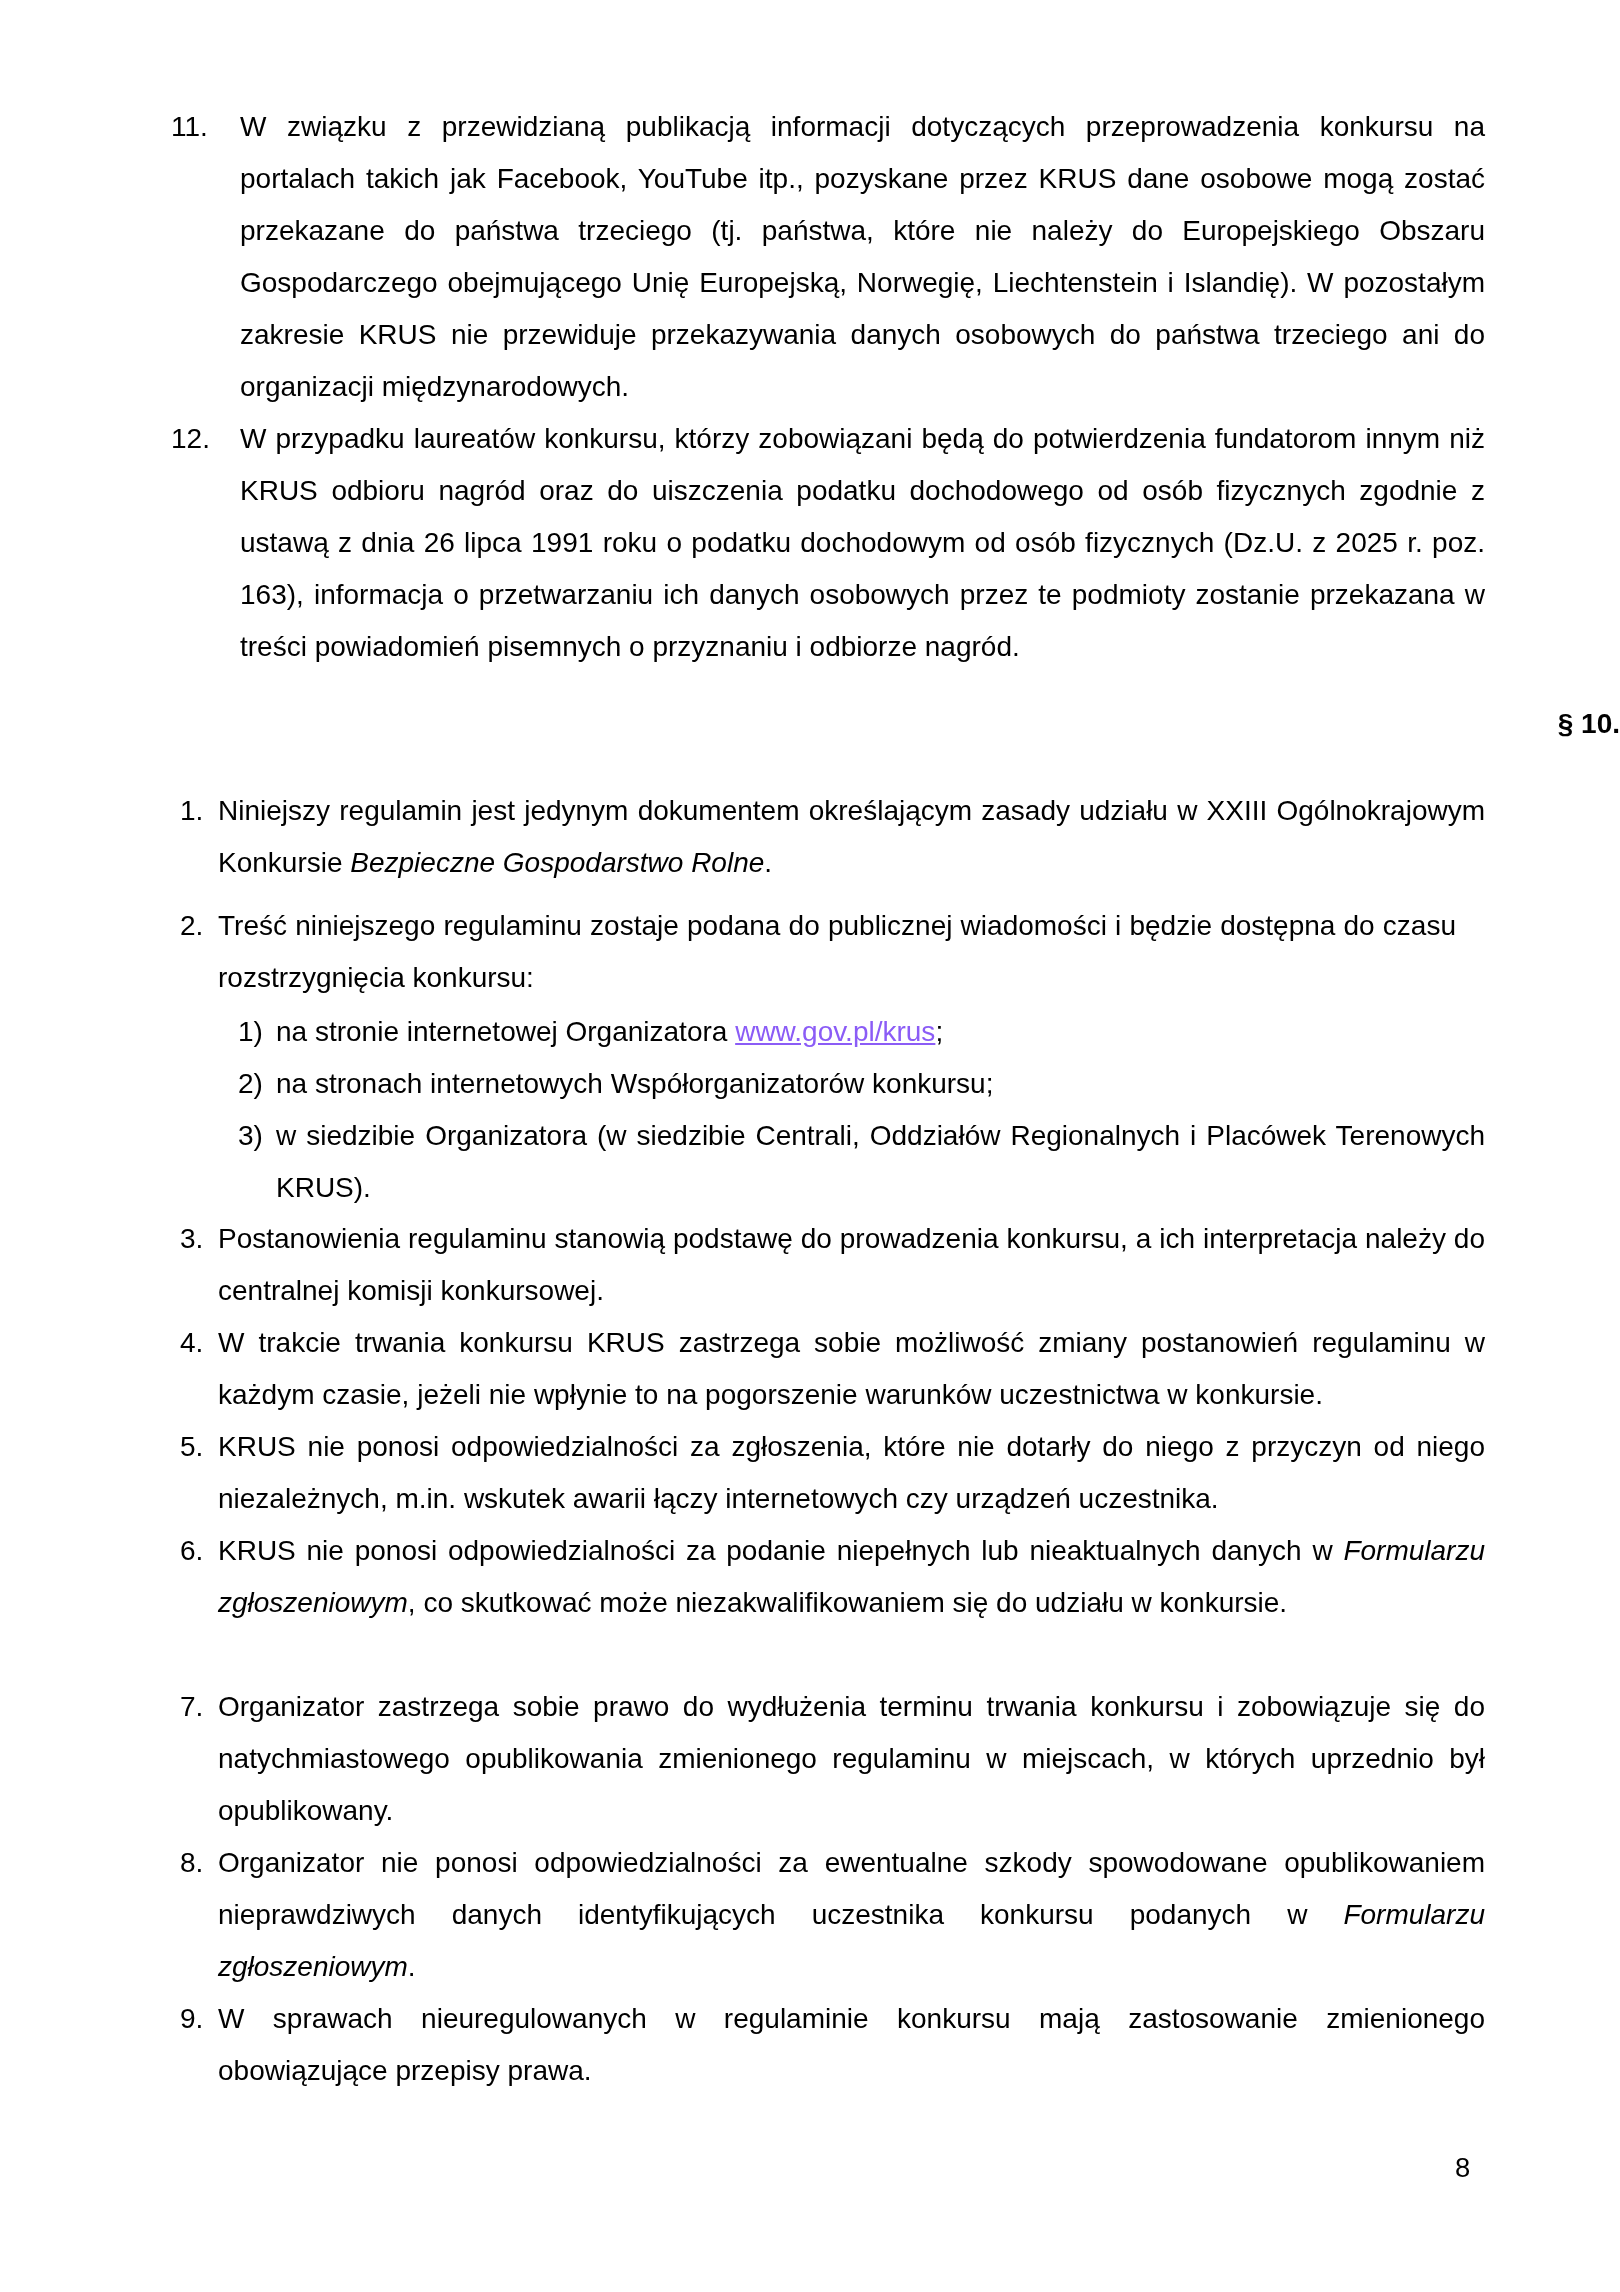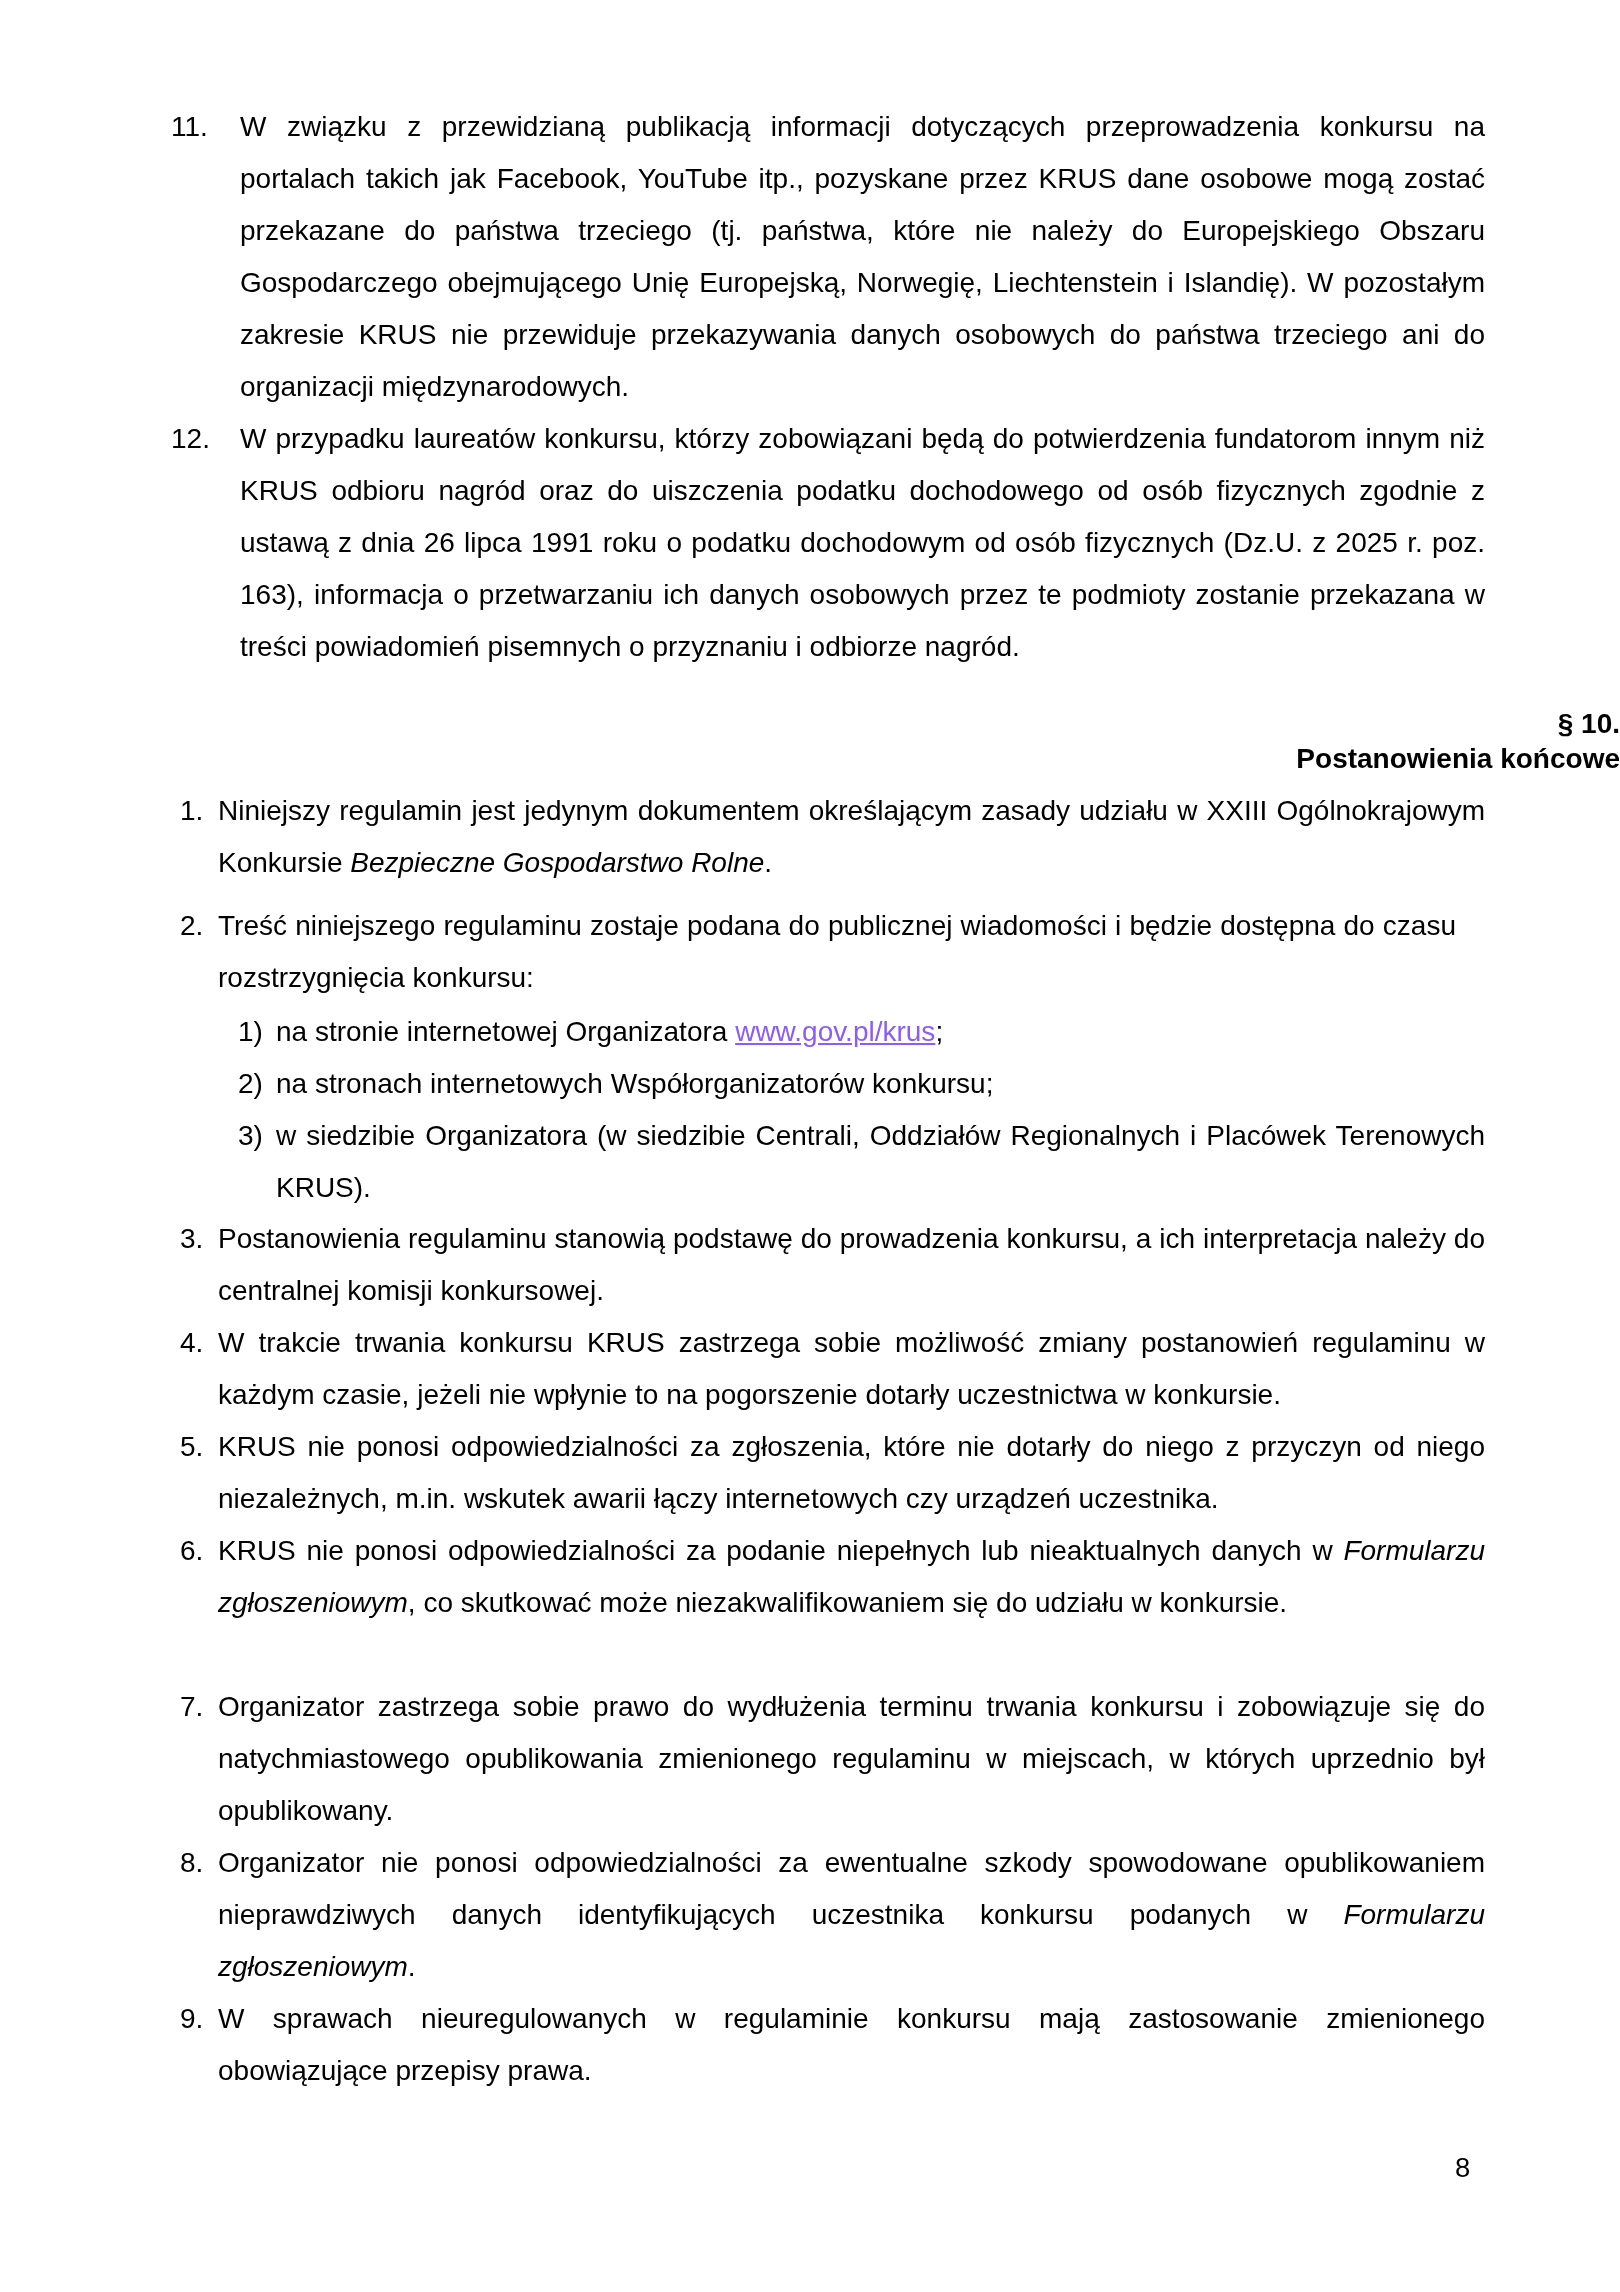--- a/index.html
+++ b/index.html
@@ -32,21 +32,20 @@
     <span class="num" style="left:-69px;">11.</span>
     <span class="txt">W związku z przewidzianą publikacją informacji dotyczących przeprowadzenia konkursu na portalach takich jak Facebook, YouTube itp., pozyskane przez KRUS dane osobowe mogą zostać przekazane do państwa trzeciego (tj. państwa, które nie należy do Europejskiego Obszaru Gospodarczego obejmującego Unię Europejską, Norwegię, Liechtenstein i Islandię). W pozostałym zakresie KRUS nie przewiduje przekazywania danych osobowych do państwa trzeciego ani do organizacji międzynarodowych.</span>
   </div>
 
   <div class="item last-left" style="left:240px; top:413px; width:1245px;">
     <span class="num" style="left:-69px;">12.</span>
     <span class="txt">W przypadku laureatów konkursu, którzy zobowiązani będą do potwierdzenia fundatorom innym niż KRUS odbioru nagród oraz do uiszczenia podatku dochodowego od osób fizycznych zgodnie z ustawą z dnia 26 lipca 1991 roku o podatku dochodowym od osób fizycznych (Dz.U. z 2025 r. poz. 163), informacja o przetwarzaniu ich danych osobowych przez te podmioty zostanie przekazana w treści powiadomień pisemnych o przyznaniu i odbiorze nagród.</span>
   </div>
 
   <div class="heading" style="top:706px;">§ 10.</div>
-  <div class="heading" style="top:741px;">Postanowienia końcowe</div>
 
   <div class="item last-left" style="left:218px; top:785px; width:1267px;">
     <span class="num" style="left:-38px;">1.</span>
     <span class="txt"><span>Niniejszy regulamin jest jedynym dokumentem określającym zasady udziału w XXIII Ogólnokrajowym Konkursie </span><i>Bezpieczne Gospodarstwo Rolne</i><span>.</span></span>
   </div>
 
   <div class="item last-left" style="left:218px; top:900px; width:1267px;">
     <span class="num" style="left:-38px;">2.</span>
     <span class="txt" style="padding-right:29px;">Treść niniejszego regulaminu zostaje podana do publicznej wiadomości i będzie dostępna do czasu rozstrzygnięcia konkursu:</span>
   </div>
@@ -66,21 +65,21 @@
     <span class="txt">w siedzibie Organizatora (w siedzibie Centrali, Oddziałów Regionalnych i Placówek Terenowych KRUS).</span>
   </div>
 
   <div class="item last-left" style="left:218px; top:1213px; width:1267px;">
     <span class="num" style="left:-38px;">3.</span>
     <span class="txt">Postanowienia regulaminu stanowią podstawę do prowadzenia konkursu, a ich interpretacja należy do centralnej komisji konkursowej.</span>
   </div>
 
   <div class="item last-left" style="left:218px; top:1317px; width:1267px;">
     <span class="num" style="left:-38px;">4.</span>
-    <span class="txt">W trakcie trwania konkursu KRUS zastrzega sobie możliwość zmiany postanowień regulaminu w każdym czasie, jeżeli nie wpłynie to na pogorszenie dotarły uczestnictwa w konkursie.</span>
+    <span class="txt">W trakcie trwania konkursu KRUS zastrzega sobie możliwość zmiany postanowień regulaminu w każdym czasie, jeżeli nie wpłynie to na pogorszenie warunków uczestnictwa w konkursie.</span>
   </div>
 
   <div class="item last-left" style="left:218px; top:1421px; width:1267px;">
     <span class="num" style="left:-38px;">5.</span>
     <span class="txt">KRUS nie ponosi odpowiedzialności za zgłoszenia, które nie dotarły do niego z przyczyn od niego niezależnych, m.in. wskutek awarii łączy internetowych czy urządzeń uczestnika.</span>
   </div>
 
   <div class="item last-left" style="left:218px; top:1525px; width:1267px;">
     <span class="num" style="left:-38px;">6.</span>
     <span class="txt"><span>KRUS nie ponosi odpowiedzialności za podanie niepełnych lub nieaktualnych danych w </span><i>Formularzu zgłoszeniowym</i><span>, co skutkować może niezakwalifikowaniem się do udziału w konkursie.</span></span>

